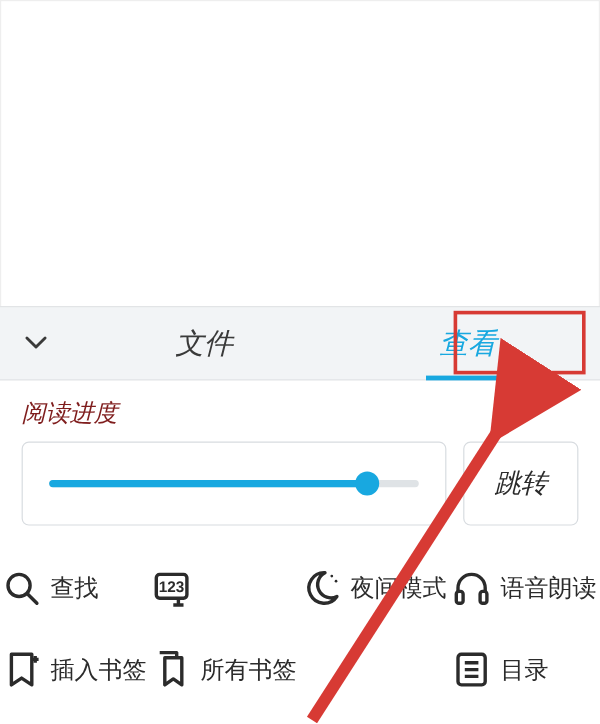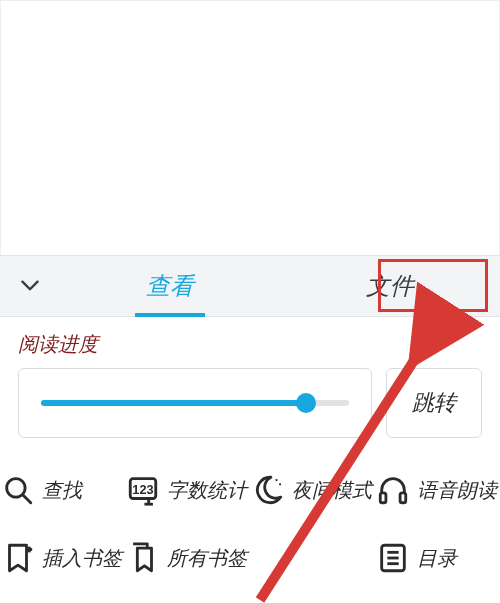--- a/index.html
+++ b/index.html
@@ -15,43 +15,43 @@
   .section { padding: 14px 18px 0 18px; }
   .section-label { font-size: 20px; color:#7f1d1d; font-style: italic; margin-bottom: 10px; }
   .slider-row { display:flex; gap:14px;align-items:flex-end; }
   .slider-box { flex:1; border:1px solid #d8dce0; border-radius:6px; height:70px; display:flex; align-items:center; padding:0 22px; background:#fff; }
   .slider { position:relative; width:100%; height:6px; background:#dfe3e6; border-radius:3px; }
   .slider-fill { position:absolute; left:0; top:0; height:100%; background:#18a8e0; border-radius:3px; }
   .slider-thumb { position:absolute; top:50%; width:20px; height:20px; background:#18a8e0; border-radius:50%; transform:translate(-50%,-50%); }
   .jump-box { width:96px; border:1px solid #d8dce0; border-radius:6px; height:70px; display:flex; align-items:center; justify-content:center; font-size:22px; font-style:italic; color:#2b2b2b; background:#fff; }
   .grid { display:flex; flex-wrap:wrap; padding: 18px 0 0 0; }
   .grid-item { width:25%; display:flex; flex-direction:row; align-items:center; gap:6px; padding:16px 0; }
-  .grid-item .lbl { font-size:20px; font-style:italic; color:#2b2b2b; }
+  .grid-item .lbl { font-size:20px; color:#2b2b2b; }
   .icon { width:36px; height:36px; display:flex; align-items:center; justify-content:center; }
   .arrow { position:absolute; pointer-events:none; }
 </style>
 </head>
 <body>
 
 <div class="screen">
   <div class="blank"></div>
 
   <div class="tabs">
     <div class="chevron-cell">
       <span class="icon">
         <svg viewBox="0 0 24 24" width="26" height="26">
             <path d="M5 8l7 7 7-7" fill="none" stroke="#3a3a3a" stroke-width="2.2" stroke-linecap="round" stroke-linejoin="round"></path>
           </svg>
       </span>
     </div>
+    <div class="tab">
+        <span>文件</span>
+      </div>
     <div class="tab active">
         <span>查看</span>
-      </div>
-    <div class="tab">
-        <span>文件</span>
       </div>
   </div>
 
   <div class="section">
     <div class="section-label">阅读进度</div>
     <div class="slider-row">
       <div class="slider-box">
         <div class="slider">
           <div class="slider-fill" id="slider-fill" style="width: 86%;"></div>
           <div class="slider-thumb" id="slider-thumb" style="left: 86%;"></div>
@@ -75,21 +75,20 @@
     </div>
     <div class="grid-item">
       <span class="icon">
         <svg viewBox="0 0 24 24" width="34" height="34">
             <rect x="3" y="4" width="18" height="14" rx="2" fill="none" stroke="#2b2b2b" stroke-width="2"></rect>
             <text x="12" y="14.6" font-size="9" text-anchor="middle" fill="#2b2b2b" font-family="sans-serif" font-weight="bold">123</text>
             <line x1="16" y1="18" x2="16" y2="22" stroke="#2b2b2b" stroke-width="2"></line>
             <line x1="13" y1="22" x2="19" y2="22" stroke="#2b2b2b" stroke-width="2"></line>
           </svg>
       </span>
-      <span class="lbl">字数统计</span>
     </div>
     <div class="grid-item">
       <span class="icon">
         <svg viewBox="0 0 24 24" width="34" height="34">
             <path d="M14 3a9 9 0 1 0 7 14 7 7 0 0 1-7-14z" fill="none" stroke="#2b2b2b" stroke-width="2" stroke-linejoin="round"></path>
             <circle cx="18" cy="5" r="0.8" fill="#2b2b2b"></circle>
             <circle cx="20.5" cy="8" r="0.8" fill="#2b2b2b"></circle>
           </svg>
       </span>
       <span class="lbl">夜间模式</span>

